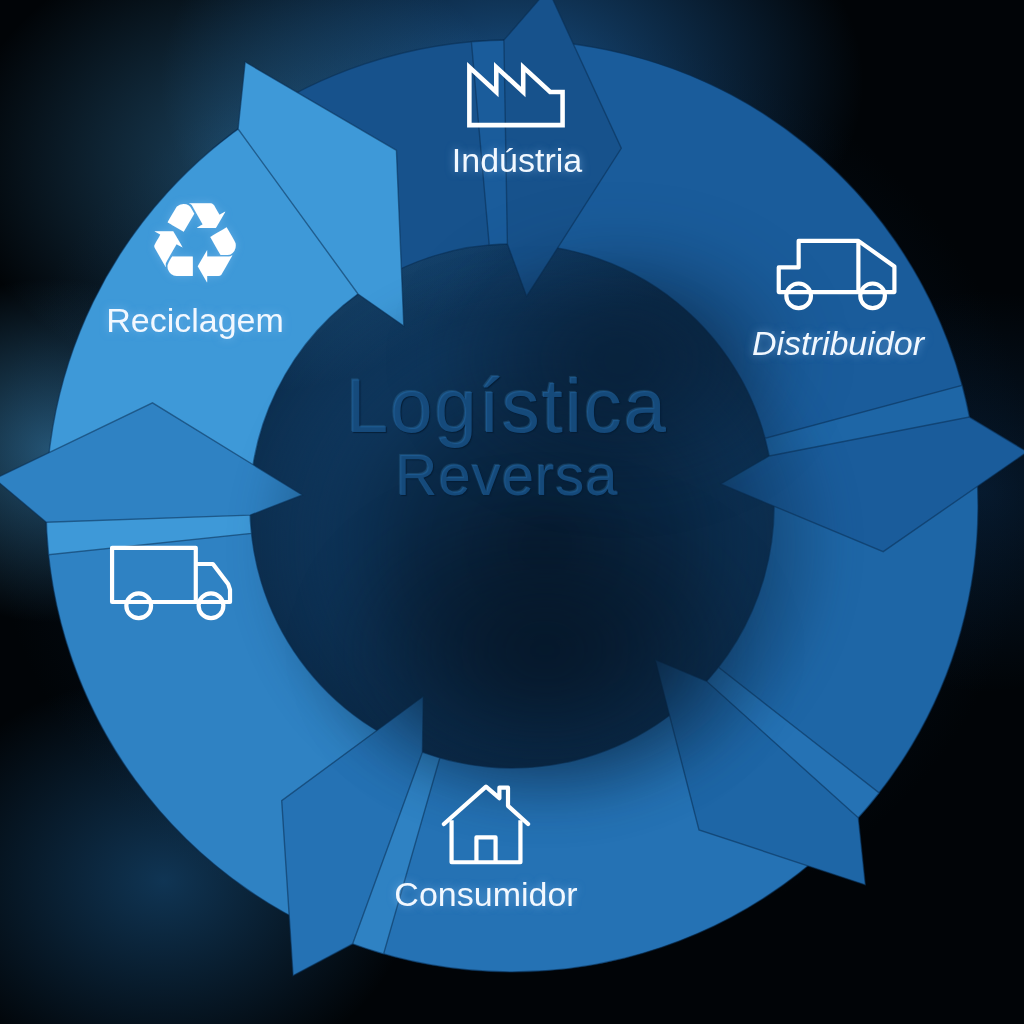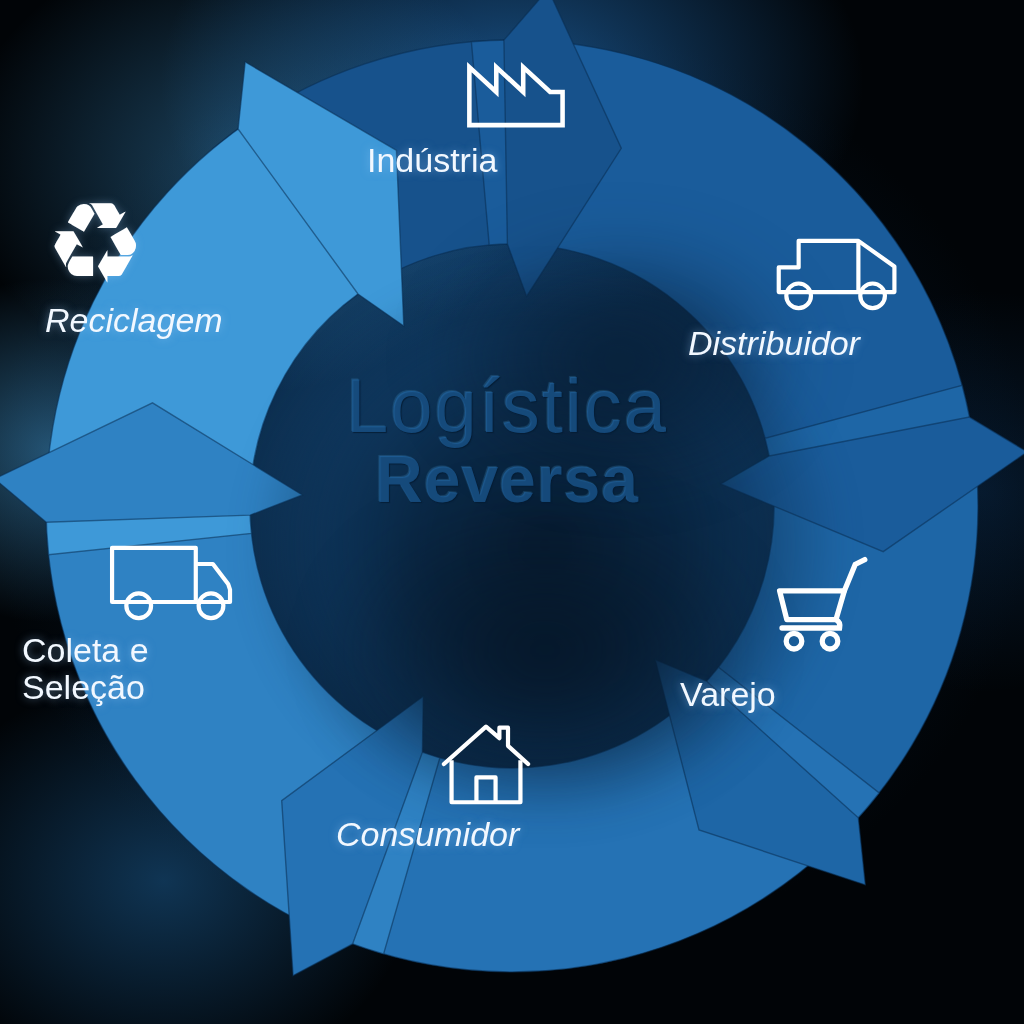--- a/index.html
+++ b/index.html
@@ -28,40 +28,40 @@
   .blob-low{left:330px;top:500px;width:430px;height:300px;filter:blur(30px);
     background:radial-gradient(closest-side, rgba(5,20,36,.85), rgba(5,20,36,0));}
   .blob-high{left:430px;top:230px;width:380px;height:260px;filter:blur(30px);
     background:radial-gradient(closest-side, rgba(6,24,44,.75), rgba(6,24,44,0));}
 
   
   .title{position:absolute;left:207px;top:368px;width:600px;text-align:center;z-index:4;
     color:rgba(32,104,168,.58);
     text-shadow:1px 1px 1px rgba(5,28,52,.85), -1px -1px 1px rgba(70,150,210,.28);}
   .t1{font-size:76px;font-weight:400;letter-spacing:2px;line-height:1.0;}
-  .t2{font-size:66px;font-weight:700;letter-spacing:1px;line-height:1.0;margin-top:2px;}
+  .t2{font-size:58px;font-weight:400;letter-spacing:1px;line-height:1.0;margin-top:2px;}
 
   
-  .node{position:absolute;width:300px;margin:0;text-align:left;z-index:5;}
+  .node{position:absolute;width:300px;margin:0;text-align:center;z-index:5;}
   .node svg{display:block;margin:0 auto;overflow:visible;}
   .icon-stroke{fill:none;stroke:#fff;stroke-width:4.4;}
   .nlabel{color:#f2f8ff;font-size:34px;line-height:1.1;font-weight:400;
     text-shadow:0 0 9px rgba(160,210,255,.5);}
   .n-industria   {left:367px;top:50px;}
   .n-distribuidor{left:688px;top:234px;}
   .n-varejo      {left:680px;top:554px;}
-  .n-consumidor  {left:336px;top:720px;font-style:italic;}
+  .n-consumidor  {left:336px;top:780px;}
   .n-coleta      {left:22px; top:544px;}
   .n-reciclagem  {left:45px; top:186px;}
   .n-industria .nlabel{margin-top:8px;}
   .n-distribuidor .nlabel{margin-top:9px;font-style:italic;}
   .n-varejo .nlabel{margin-top:10px;}
   .n-consumidor .nlabel{margin-top:8px;}
   .n-coleta .nlabel{margin-top:10px;}
-  .n-reciclagem .nlabel{margin-top:2px;font-style:italic;}
+  .n-reciclagem .nlabel{margin-top:2px;}
   .recycle-glyph{display:block;font-family:"DejaVu Sans",sans-serif;font-size:112px;
     line-height:1.02;color:#fff;text-shadow:0 0 8px rgba(160,210,255,.35);}
 </style>
 </head>
 <body>
 
 <div class="stage">
 
   <div class="bg"></div>
 
@@ -103,51 +103,37 @@
   <figure class="node n-distribuidor">
     <svg width="128" height="82" viewBox="-5 -6 135 86">
       <path class="icon-stroke" stroke-linejoin="round" d="M0 29 H21 V1 H84 L122 28 V55 H0 Z"></path>
       <path class="icon-stroke" d="M84 1 V55"></path>
       <circle class="icon-stroke" cx="21" cy="59" r="13"></circle>
       <circle class="icon-stroke" cx="99" cy="59" r="13"></circle>
     </svg>
     <figcaption class="nlabel">Distribuidor</figcaption>
   </figure>
 
-  <figure class="node n-varejo">
-    <svg width="120" height="112" viewBox="0 0 100 92">
-      <path class="icon-stroke" stroke-width="3.8" stroke-linejoin="round" stroke-linecap="round" d="M8 30 H62 L55 54 H14 Z"></path>
-      <path class="icon-stroke" stroke-width="3.8" stroke-linecap="round" d="M62 30 L71 8 L79 4"></path>
-      <path class="icon-stroke" stroke-width="3.8" stroke-linecap="round" d="M55 54 Q59 56 58 61 H10"></path>
-      <circle class="icon-stroke" stroke-width="3.8" cx="20" cy="72" r="6.5"></circle>
-      <circle class="icon-stroke" stroke-width="3.8" cx="50" cy="72" r="6.5"></circle>
-    </svg>
-    <figcaption class="nlabel">Varejo</figcaption>
-  </figure>
 
   <figure class="node n-consumidor">
     <svg width="96" height="88" viewBox="0 0 100 92">
       <path class="icon-stroke" stroke-width="4.2" stroke-linejoin="round" stroke-linecap="round" d="M6 46 L50 7 L64 19 V8 H73 V27 L94 46"></path>
       <path class="icon-stroke" stroke-width="4.2" stroke-linejoin="round" d="M14 42 V86 H86 V42"></path>
       <path class="icon-stroke" stroke-width="4.2" stroke-linejoin="round" d="M40 86 V60 H60 V86"></path>
     </svg>
     <figcaption class="nlabel">Consumidor</figcaption>
   </figure>
 
   <figure class="node n-coleta">
     <svg width="128" height="78" viewBox="-4 -4 134 82">
       <path class="icon-stroke" stroke-linejoin="round" d="M0 0 H88 V57 H0 Z"></path>
       <path class="icon-stroke" stroke-linejoin="round" d="M88 17 H106 L122 38 L124 44 V57 H88"></path>
       <circle class="icon-stroke" cx="28" cy="61" r="13"></circle>
       <circle class="icon-stroke" cx="104" cy="61" r="13"></circle>
     </svg>
-    <figcaption class="nlabel">
-      <span>Coleta e</span><br>
-      <span>Seleção</span>
-    </figcaption>
   </figure>
 
   <figure class="node n-reciclagem">
     <span class="recycle-glyph">♻</span>
     <figcaption class="nlabel">Reciclagem</figcaption>
   </figure>
 
 </div>
 
 </body></html>

